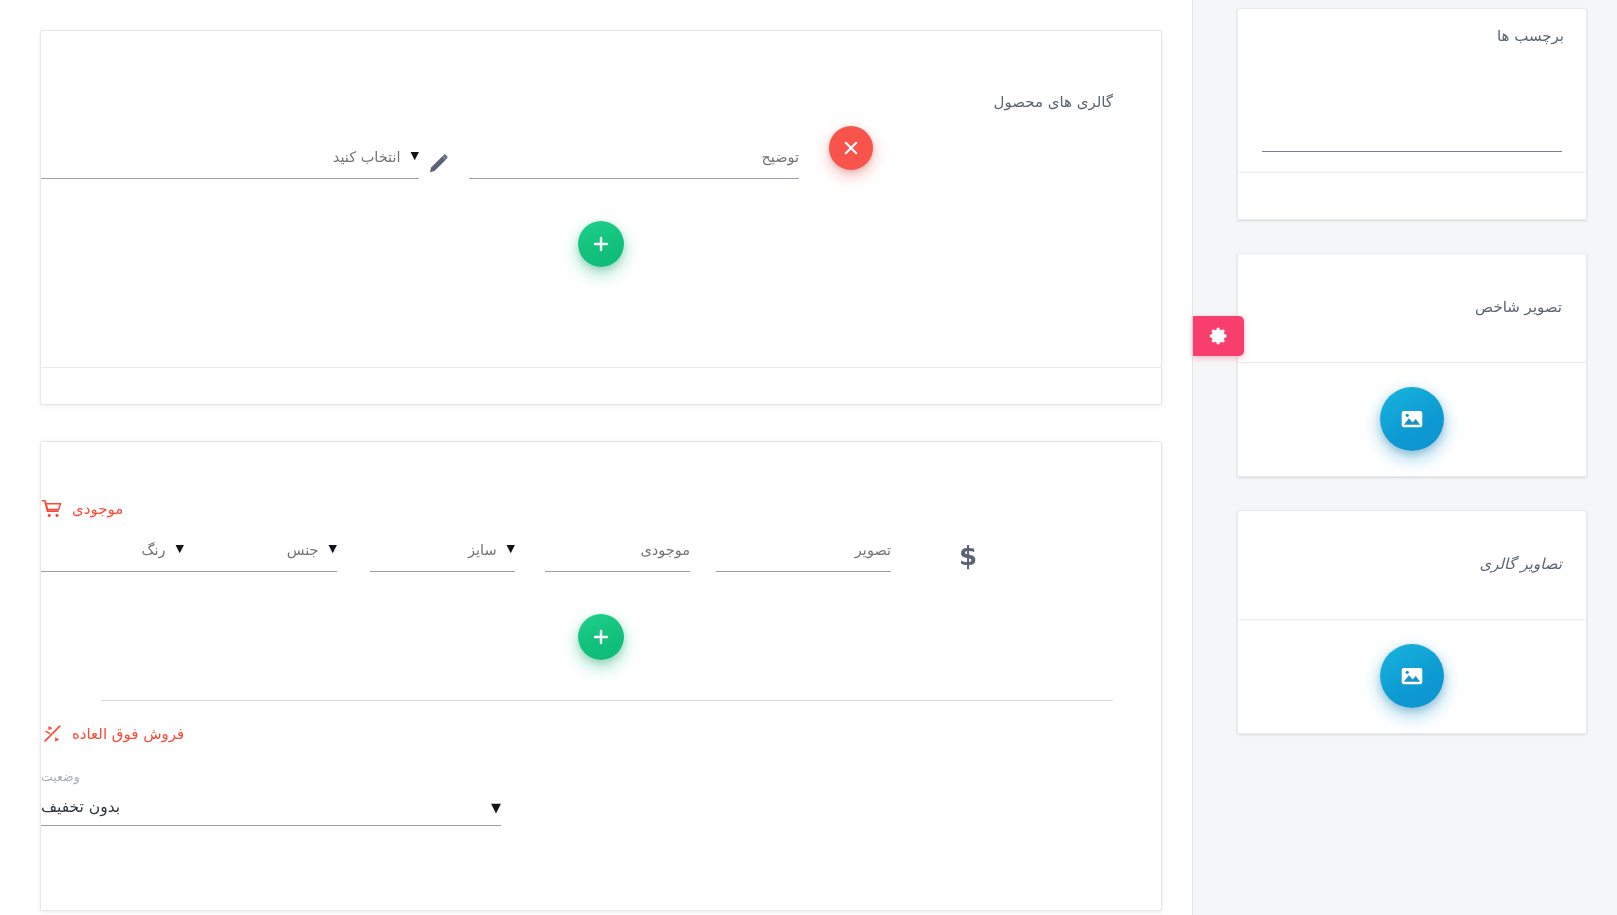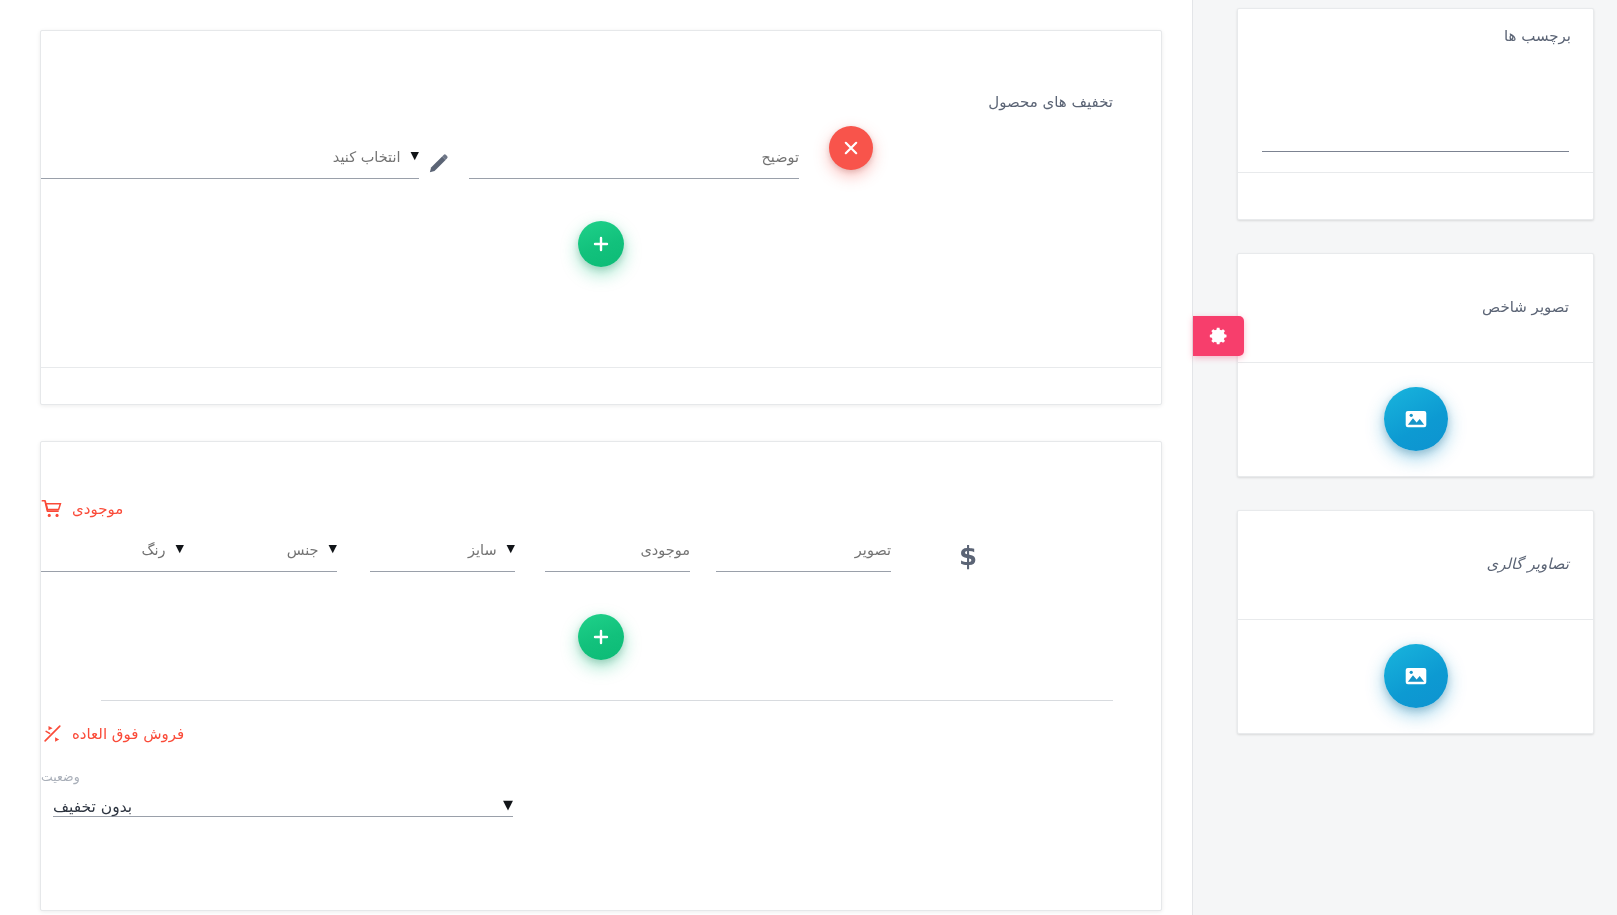--- a/index.html
+++ b/index.html
@@ -35,21 +35,21 @@
     overflow: hidden;
   }
 
   
   .sidebar-col {
     position: relative;
     width: 425px;
     height: 915px;
     background: #f5f6f7;
     border-left: 1px solid #e3e5e8;
-    padding: 8px 23px 0 44px;
+    padding: 8px 30px 0 44px;
   }
 
   
   .card {
     background: #ffffff;
     border: 1px solid #e8eaec;
     border-radius: 2px;
     box-shadow: 0 1px 3px rgba(0,0,0,0.07), 0 1px 2px rgba(0,0,0,0.05);
     position: relative;
   }
@@ -286,46 +286,47 @@
   .status-block { padding: 24px 48px 0 0; }
   .status-caption {
     color: #a9afb9;
     font-size: 12.5px;
     text-align: left;
     margin-bottom: 14px;
   }
   .status-select {
     display: flex;
     flex-direction: row-reverse;
-    align-items: flex-start;
+    align-items: center;
     justify-content: space-between;
     border-bottom: 1px solid #9aa0aa;
+    padding-bottom: 9px;
     width: 460px;
     margin-right: auto;
-    margin-left: 12px;
+    margin-left: 0;
   }
   .status-value { color: #2d3440; font-size: 15.5px; }
   .status-caret {
     font-size: 13px;
     color: #111418;
     line-height: 1;
     margin-right: 0;
   }
 
   .icon-svg { display: block; }
 </style>
 </head>
 <body>
 
 <div class="app-root">
 
   <div class="main-col">
 
     <section class="panel panel-attributes">
-      <div class="panel-title">تخفیف های محصول</div>
+      <div class="panel-title">گالری های محصول</div>
 
       <div class="attr-row">
 
         <button class="circle-btn close-btn">
           <svg class="icon-svg" width="18" height="18" viewBox="0 0 18 18" aria-hidden="true">
             <path d="M3.8 3.8 L14.2 14.2 M14.2 3.8 L3.8 14.2" stroke="#ffffff" stroke-width="2.2" stroke-linecap="round"></path>
           </svg>
         </button>
 
         <div class="field f-attr-desc">

